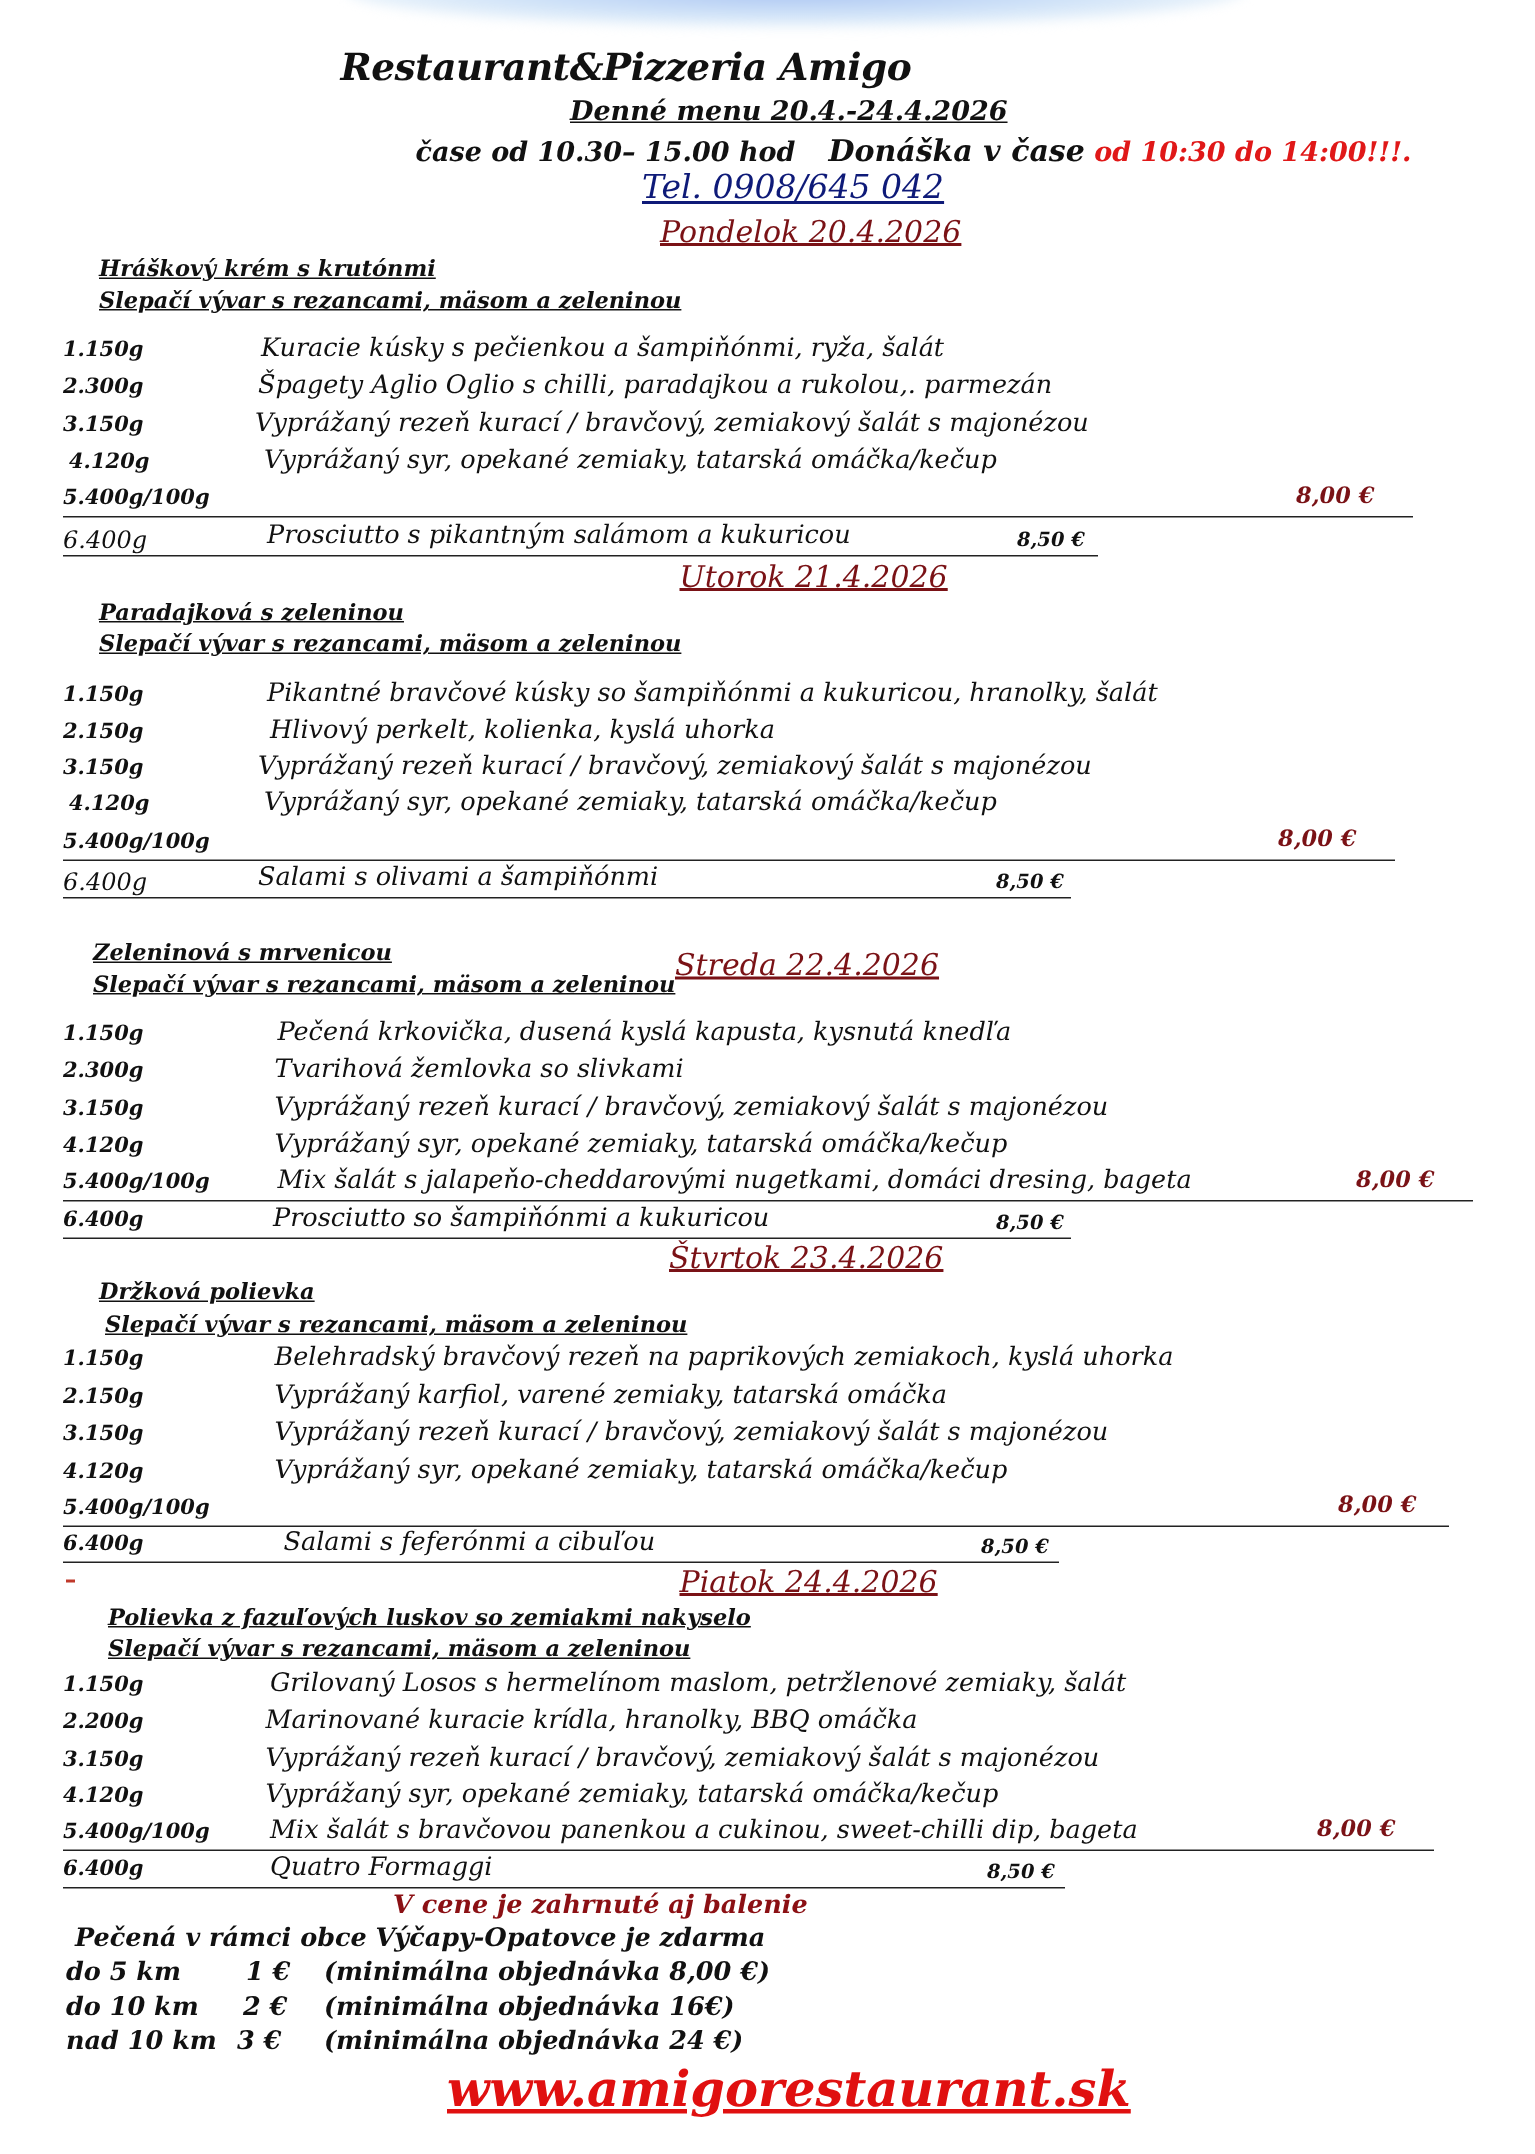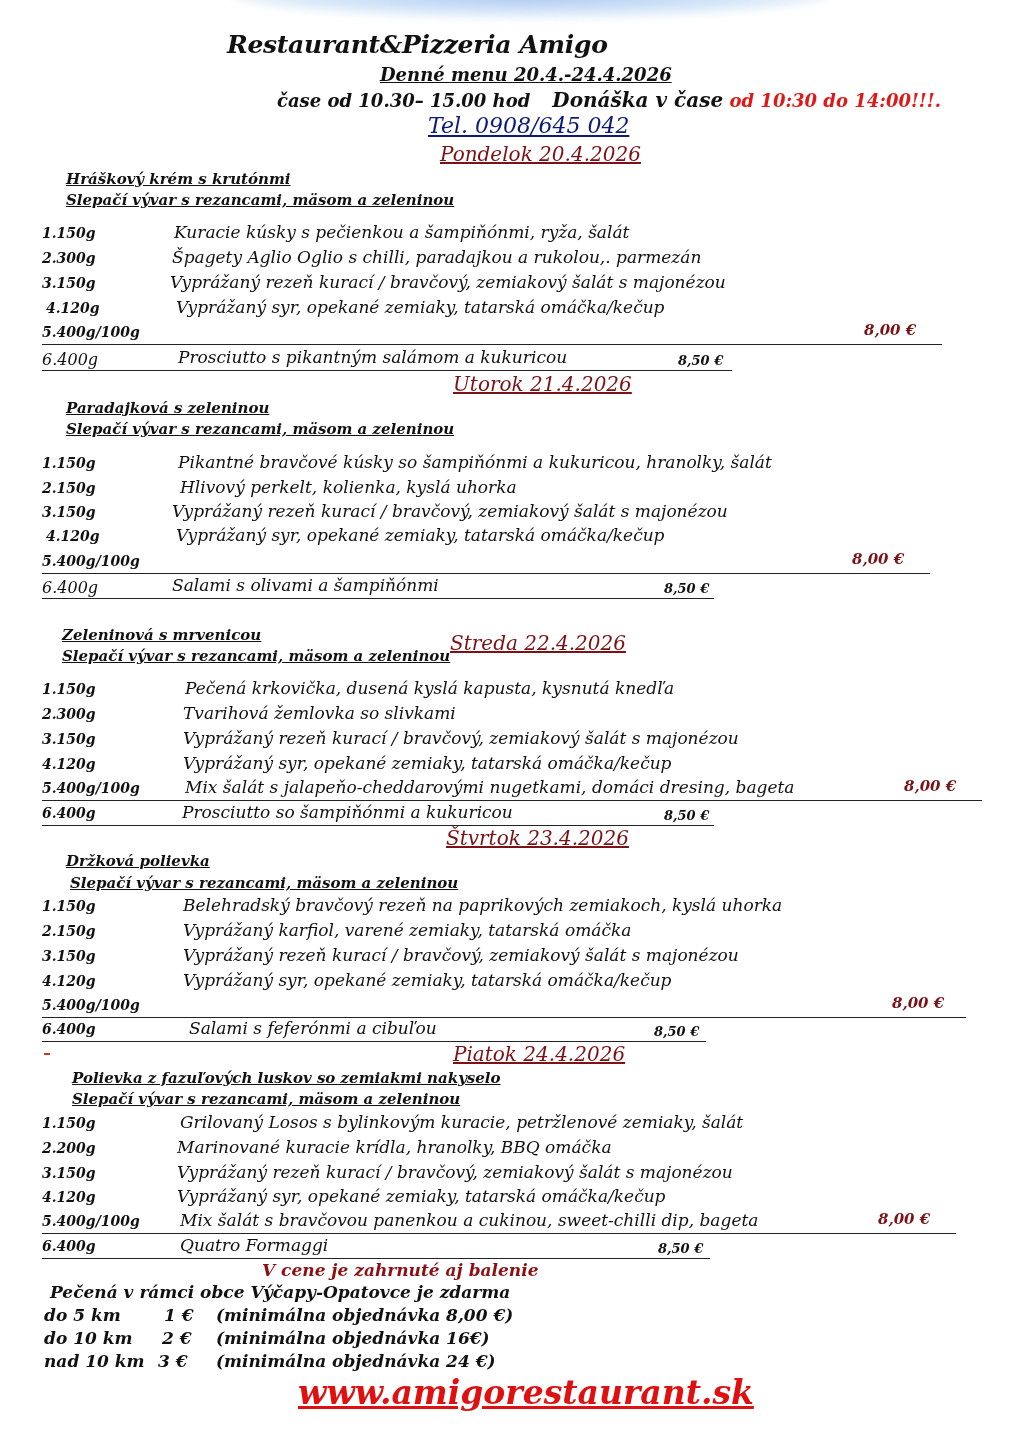--- a/index.html
+++ b/index.html
@@ -179,21 +179,21 @@
     <div class="uline" style="width:664px"></div>
   </div>
 
 <div class="abs dash"></div>
 <div class="abs day" style="left:453px; top:1042px;">Piatok 24.4.2026</div>
 <div class="abs soup" style="left:72px; top:1069px;">Polievka z fazuľových luskov so zemiakmi nakyselo</div>
 <div class="abs soup" style="left:72px; top:1090px;">Slepačí vývar s rezancami, mäsom a zeleninou</div>
 
 <div class="row" style="top:1112px;">
     <span class="w">1.150g</span>
-    <span class="d" style="left:138px">Grilovaný Losos s bylinkovým kuracie, petržlenové zemiaky, šalát</span>
+    <span class="d" style="left:138px">Grilovaný Losos s hermelínom maslom, petržlenové zemiaky, šalát</span>
   </div>
 <div class="row" style="top:1137px;">
     <span class="w">2.200g</span>
     <span class="d" style="left:135px">Marinované kuracie krídla, hranolky, BBQ omáčka</span>
   </div>
 <div class="row" style="top:1162px;">
     <span class="w">3.150g</span>
     <span class="d" style="left:135px">Vyprážaný rezeň kurací / bravčový, zemiakový šalát s majonézou</span>
   </div>
 <div class="row" style="top:1186px;">

